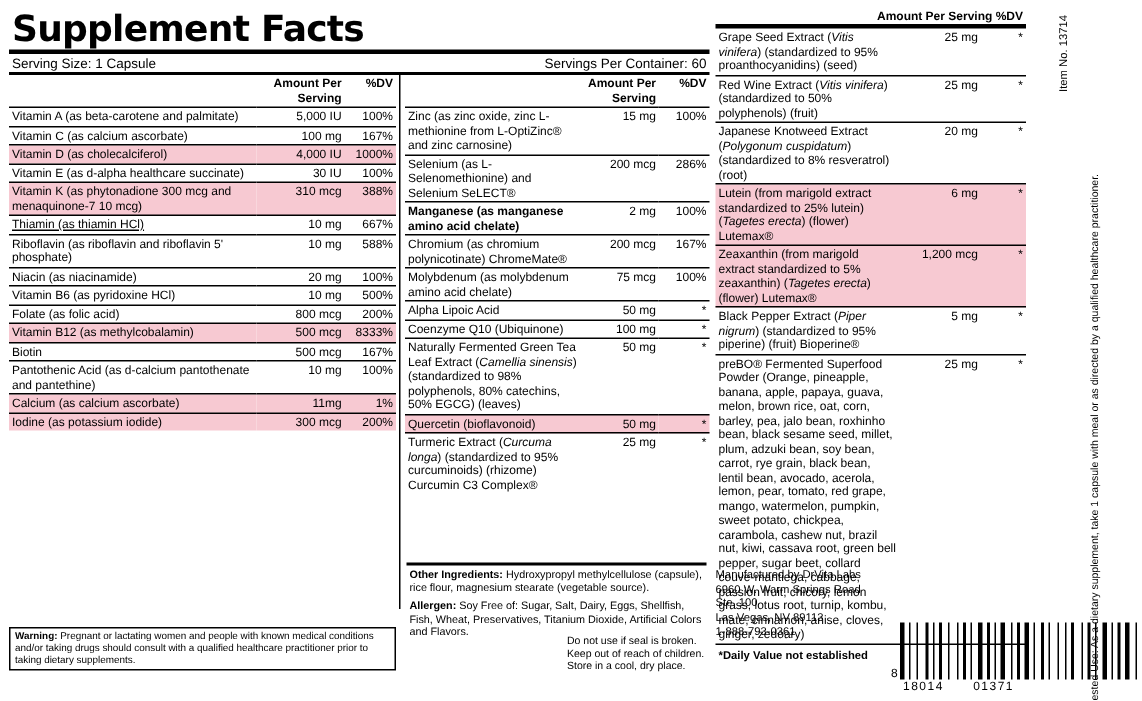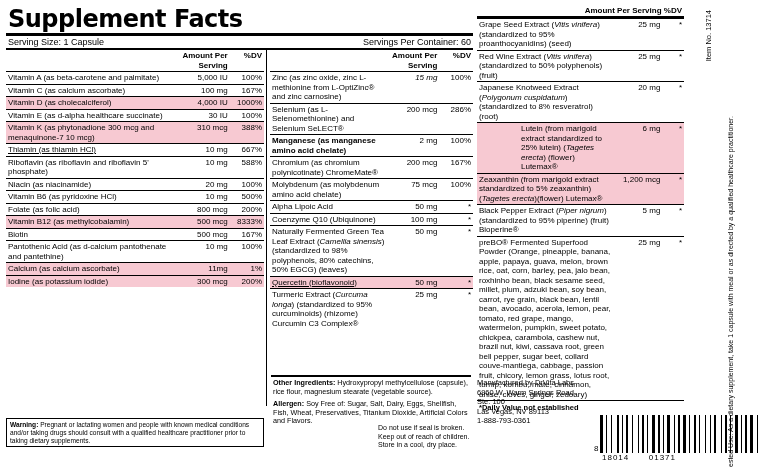--- a/index.html
+++ b/index.html
@@ -176,21 +176,21 @@
           <tbody>
               <tr class="hdr">
             <td class="blank"></td>
             <td>Amount Per Serving</td>
             <td class="dv">%DV</td>
           </tr>
           </tbody>
             <tbody id="c2body">
               <tr class="rowline">
                 <td class="nutrient" style="width: 118px;">Zinc (as zinc oxide, zinc L-methionine from L-OptiZinc® and zinc carnosine)</td>
-                <td class="amt" style="width: 46px; font-style: italic;">15 mg</td>
+                <td class="amt" style="width: 46px;">15 mg</td>
                 <td class="dv">100%</td>
               </tr>
               <tr class="rowline">
                 <td class="nutrient" style="width: 118px;">Selenium (as L-Selenomethionine) and Selenium SeLECT®</td>
                 <td class="amt" style="width: 46px;">200 mcg</td>
                 <td class="dv">286%</td>
               </tr>
               <tr class="rowline">
                 <td class="nutrient" style="width: 118px; font-weight: bold;">Manganese (as manganese amino acid chelate)</td>
                 <td class="amt" style="width: 46px;">2 mg</td>
@@ -215,21 +215,21 @@
                 <td class="nutrient" style="width: 118px;">Coenzyme Q10 (Ubiquinone)</td>
                 <td class="amt" style="width: 46px;">100 mg</td>
                 <td class="dv">*</td>
               </tr>
               <tr class="rowline">
                 <td class="nutrient" style="width: 118px;">Naturally Fermented Green Tea Leaf Extract (<i>Camellia sinensis</i>) (standardized to 98% polyphenols, 80% catechins, 50% EGCG) (leaves)</td>
                 <td class="amt" style="width: 46px;">50 mg</td>
                 <td class="dv">*</td>
               </tr>
               <tr class="rowline hl">
-                <td class="nutrient" style="width: 118px; text-decoration: underline;">Quercetin (bioflavonoid)</td>
+                <td class="nutrient" style="width: 118px;">Quercetin (bioflavonoid)</td>
                 <td class="amt" style="width: 46px;">50 mg</td>
                 <td class="dv">*</td>
               </tr>
               <tr class="rowline">
                 <td class="nutrient" style="width: 118px;">Turmeric Extract (<i>Curcuma longa</i>) (standardized to 95% curcuminoids) (rhizome) Curcumin C3 Complex®</td>
                 <td class="amt" style="width: 46px;">25 mg</td>
                 <td class="dv">*</td>
               </tr>
             </tbody>
         </table>
@@ -251,21 +251,21 @@
             <td class="nutrient" style="width: 128px;">Red Wine Extract (<i>Vitis vinifera</i>) (standardized to 50% polyphenols) (fruit)</td>
             <td class="amt" style="width: 52px;">25 mg</td>
             <td class="dv">*</td>
           </tr>
           <tr class="rowline">
             <td class="nutrient" style="width: 128px;">Japanese Knotweed Extract (<i>Polygonum cuspidatum</i>) (standardized to 8% resveratrol) (root)</td>
             <td class="amt" style="width: 52px;">20 mg</td>
             <td class="dv">*</td>
           </tr>
           <tr class="rowline hl">
-            <td class="nutrient" style="width: 128px; padding-left: 44px;">Lutein (from marigold extract standardized to 25% lutein) (<i>Tagetes erecta</i>) (flower) Lutemax®</td>
+            <td class="nutrient" style="width: 128px;">Lutein (from marigold extract standardized to 25% lutein) (<i>Tagetes erecta</i>) (flower) Lutemax®</td>
             <td class="amt" style="width: 52px;">6 mg</td>
             <td class="dv">*</td>
           </tr>
           <tr class="rowline hl">
             <td class="nutrient" style="width: 128px;">Zeaxanthin (from marigold extract standardized to 5% zeaxanthin) (<i>Tagetes erecta</i>)(flower) Lutemax®</td>
             <td class="amt" style="width: 52px;">1,200 mcg</td>
             <td class="dv">*</td>
           </tr>
           <tr class="rowline">
             <td class="nutrient" style="width: 128px;">Black Pepper Extract (<i>Piper nigrum</i>) (standardized to 95% piperine) (fruit) Bioperine®</td>

